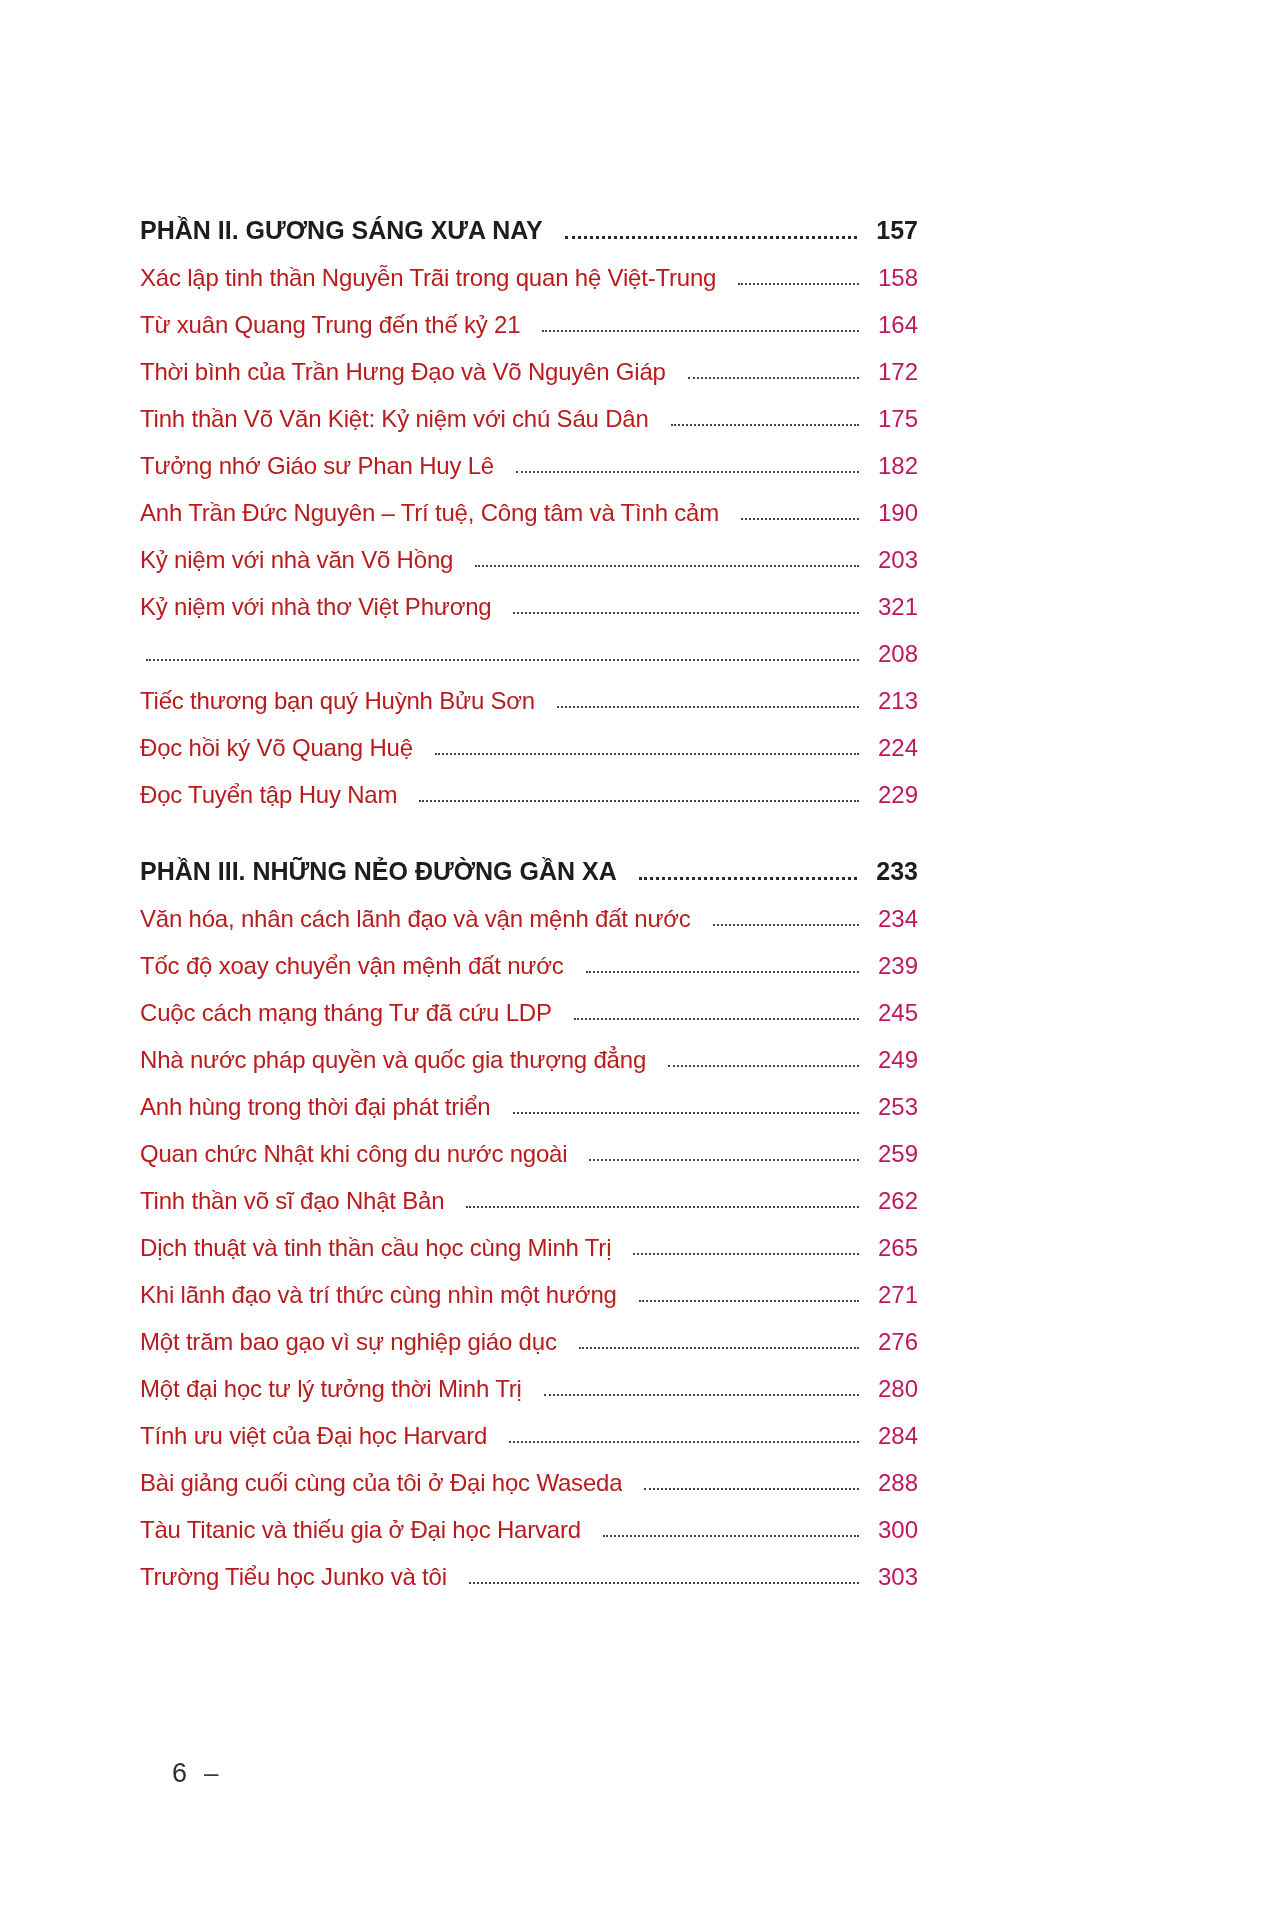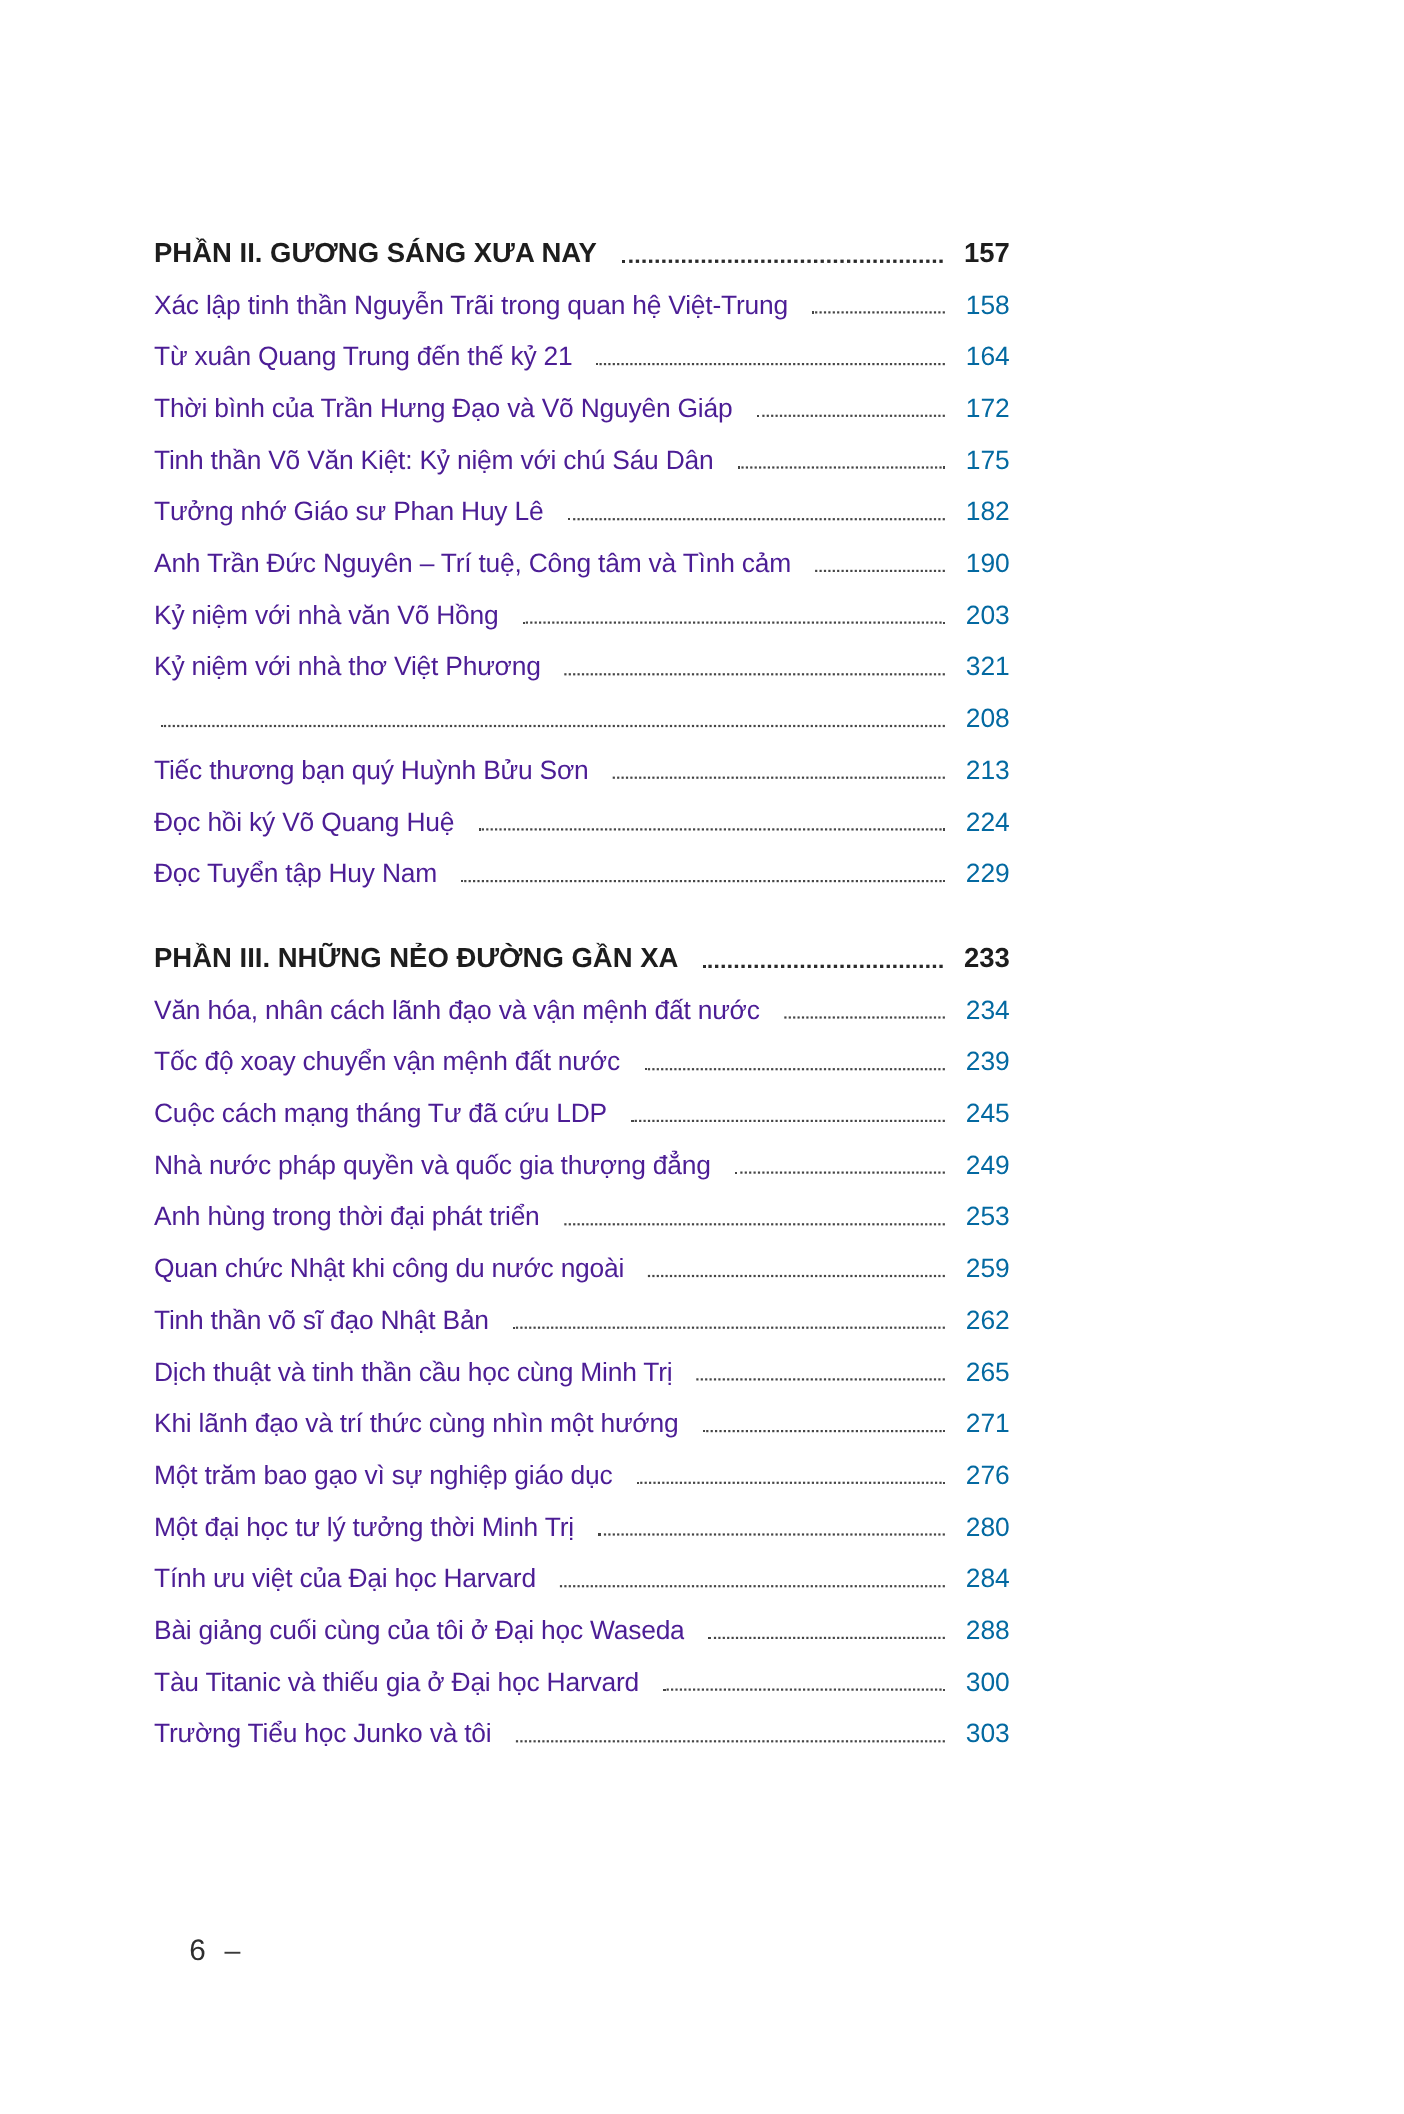--- a/index.html
+++ b/index.html
@@ -32,34 +32,34 @@
     gap: 16px;
   }
   .toc-title {
     flex: 0 1 auto;
     min-width: 0;
     overflow: hidden;
     white-space: nowrap;
     font-size: 24px;
     line-height: 1.15;
     letter-spacing: -0.2px;
-    color: #4c1d95;
+    color: #b91c1c;
   }
   .toc-dots {
     flex: 1 1 8px;
     min-width: 8px;
     border-bottom: 2px dotted #454545;
     margin: 0 3px 7px 6px;
     height: 1px;
   }
   .toc-page {
     flex: 0 0 auto;
     font-size: 24px;
     line-height: 1.15;
-    color: #0369a1;
+    color: #be185d;
   }
   .section-header .toc-title,
   .section-header .toc-page {
     font-weight: 700;
     font-size: 25px;
     letter-spacing: 0;
     color: #1d1d1d;
   }
   .section-header .toc-dots {
     border-bottom: 3px dotted #2a2a2a;

